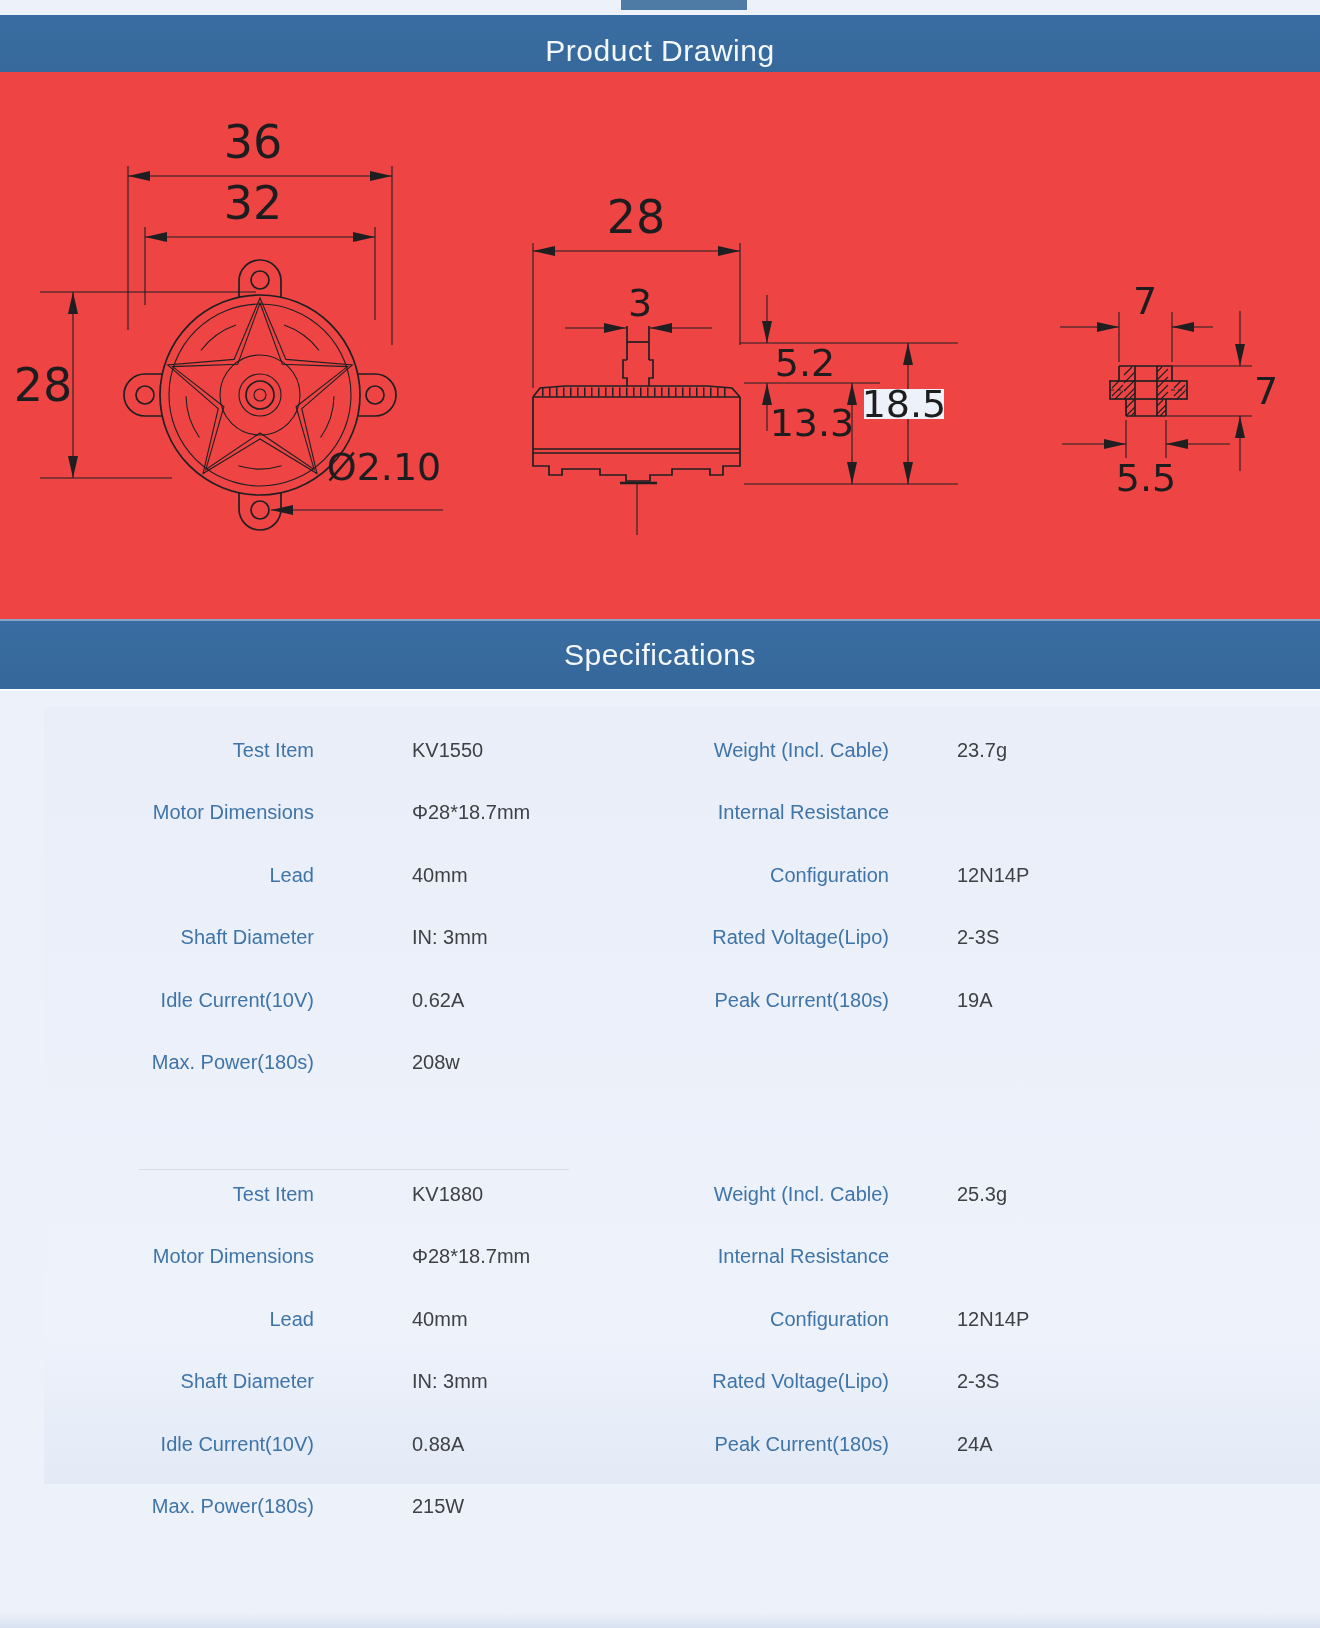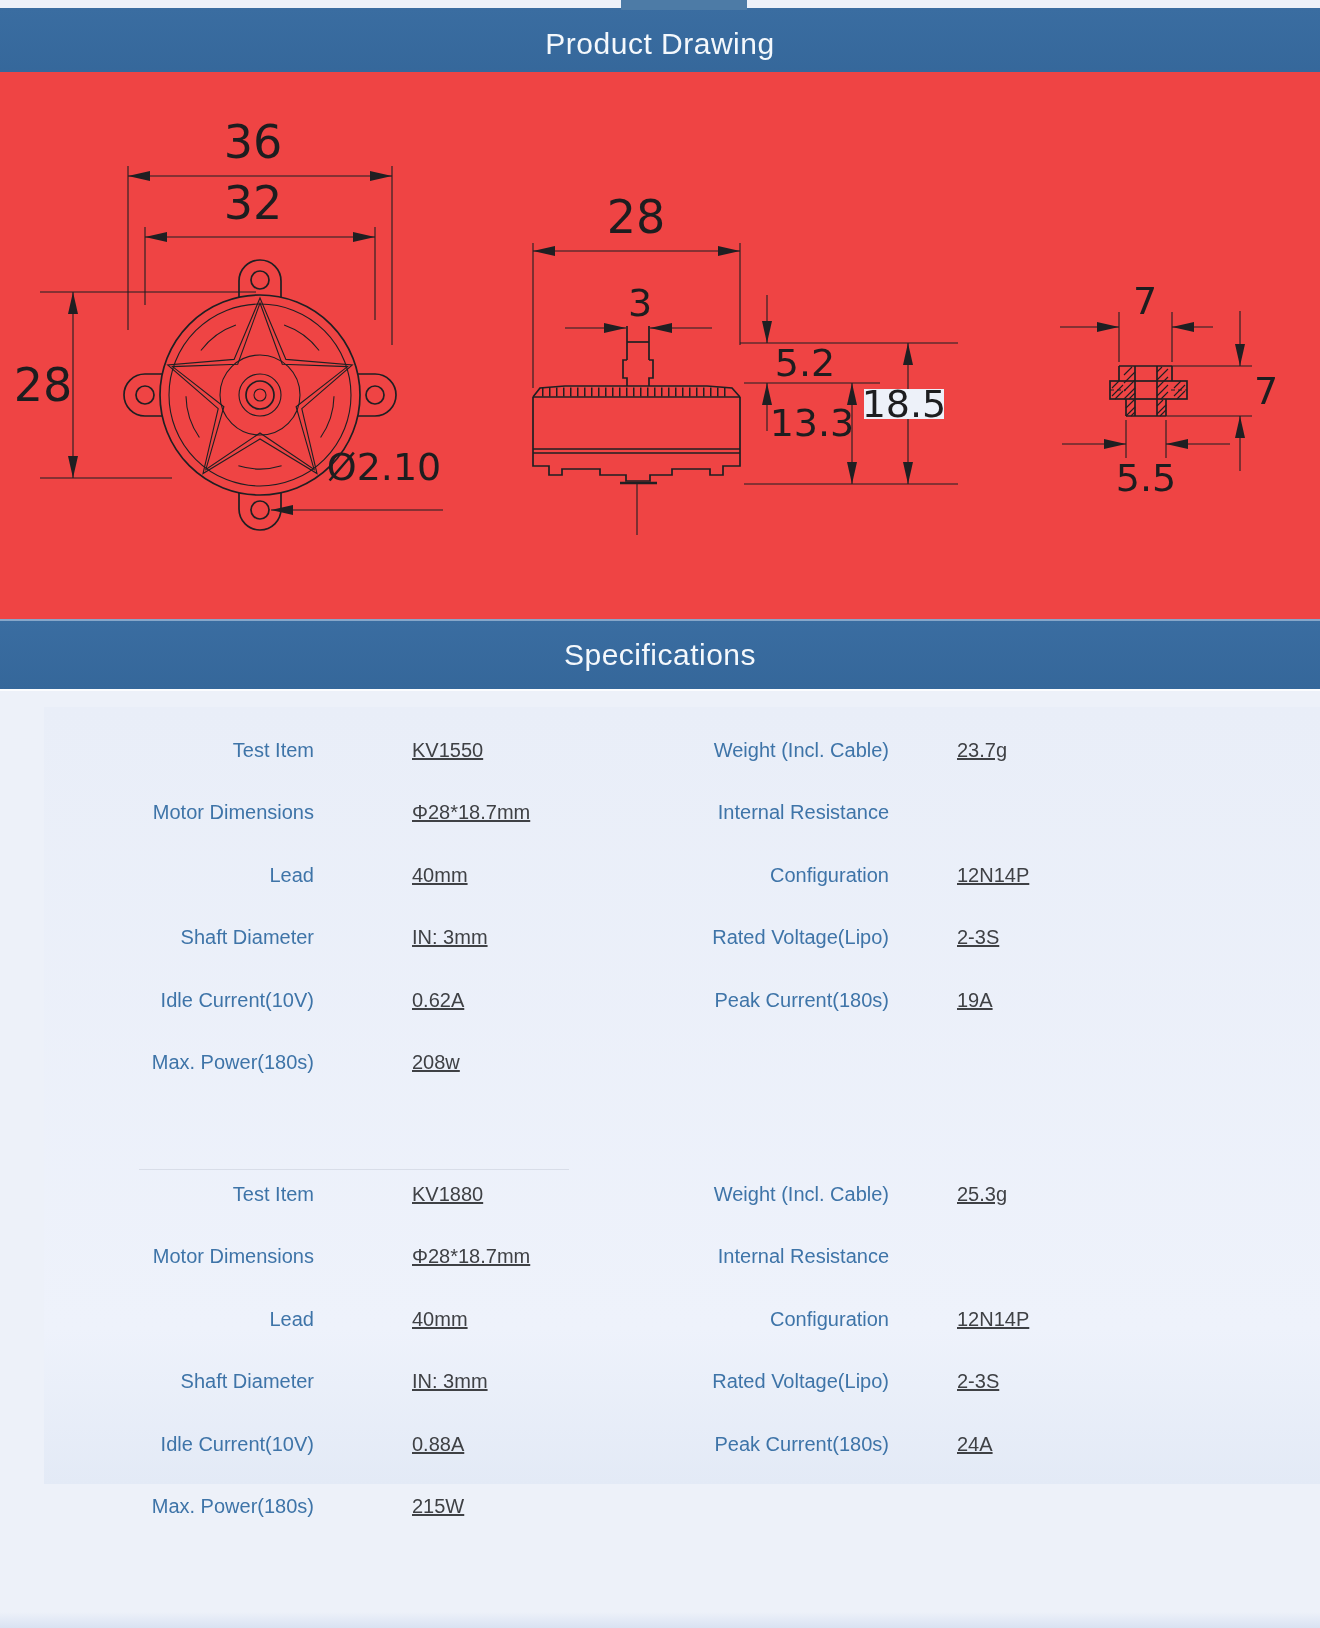--- a/index.html
+++ b/index.html
@@ -8,39 +8,39 @@
     background:#edf1f9;
     font-family:"Liberation Sans","DejaVu Sans",sans-serif;
   }
   .section-bar{
     position:absolute;left:0;width:1320px;height:72px;
     background:linear-gradient(#3a6da1,#35679a);
     display:flex;align-items:center;justify-content:center;
     color:#f4f8fc;font-size:30px;letter-spacing:.5px;
     box-sizing:border-box;
   }
-  #product-bar{top:8px;}
+  #product-bar{top:15px;}
   #spec-bar{top:619px;border-top:2px solid #86a6c9;border-bottom:2px solid #fbfcfe;}
   #top-notch{position:absolute;left:621px;top:0;width:126px;height:10px;background:#4d7ba6;}
   #drawing-area{position:absolute;left:0;top:72px;width:1320px;height:563px;background:#ef4444;}
   #spec-area{
     position:absolute;left:0;top:707px;width:1320px;height:777px;
     background:linear-gradient(#e9eef8,#eef2fb 80%,#e3eaf6);
     margin-left:44px;
   }
   .spec-block{position:absolute;left:0;width:1320px;}
   #spec-block-1{top:12px;}
   #spec-block-2{top:456px;}
   .spec-row{
     height:62.5px;display:grid;align-items:center;
     grid-template-columns:270px 345px 230px 1fr;
     font-size:20px;
   }
   .spec-label{color:#3e74a8;text-align:right;}
-  .spec-value{color:#3f4145;text-align:left;padding-left:98px;text-decoration:underline;}
+  .spec-value{color:#3f4145;text-align:left;padding-left:98px;}
   .spec-value.v2{padding-left:68px;}
   #table-divider{
     position:absolute;left:95px;top:462px;width:430px;height:1px;
     background:#d3d9e4;opacity:.85;
   }
   #bottom-fade{
     position:absolute;left:0;top:1612px;width:1320px;height:16px;
     background:linear-gradient(rgba(219,228,244,0),#d9e2f2);
   }
   svg text{

